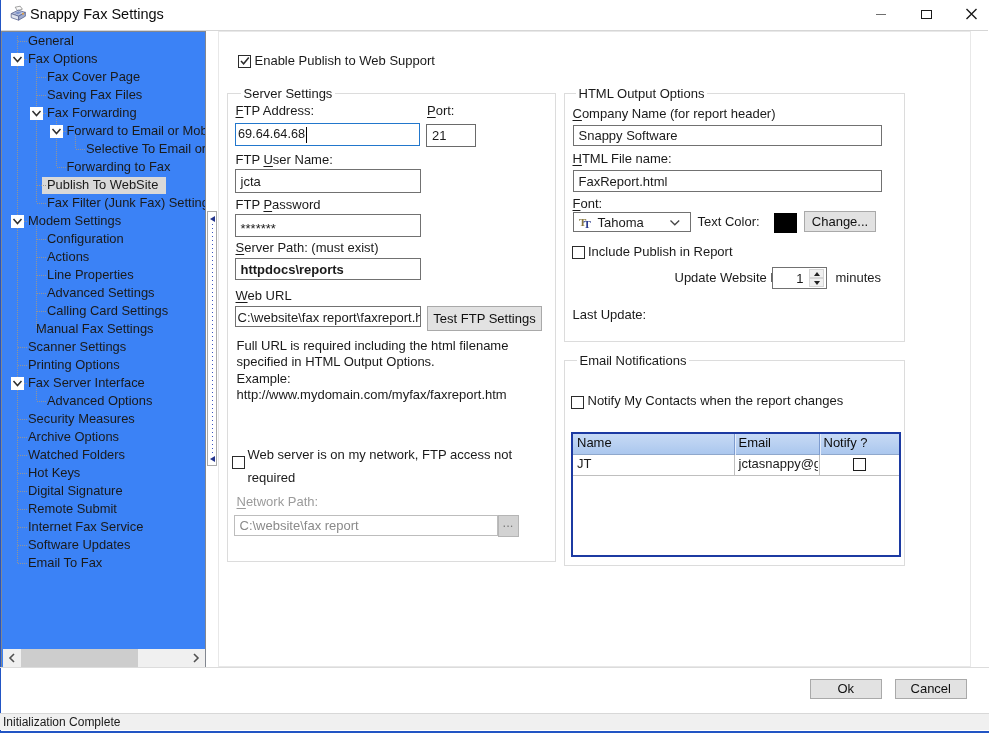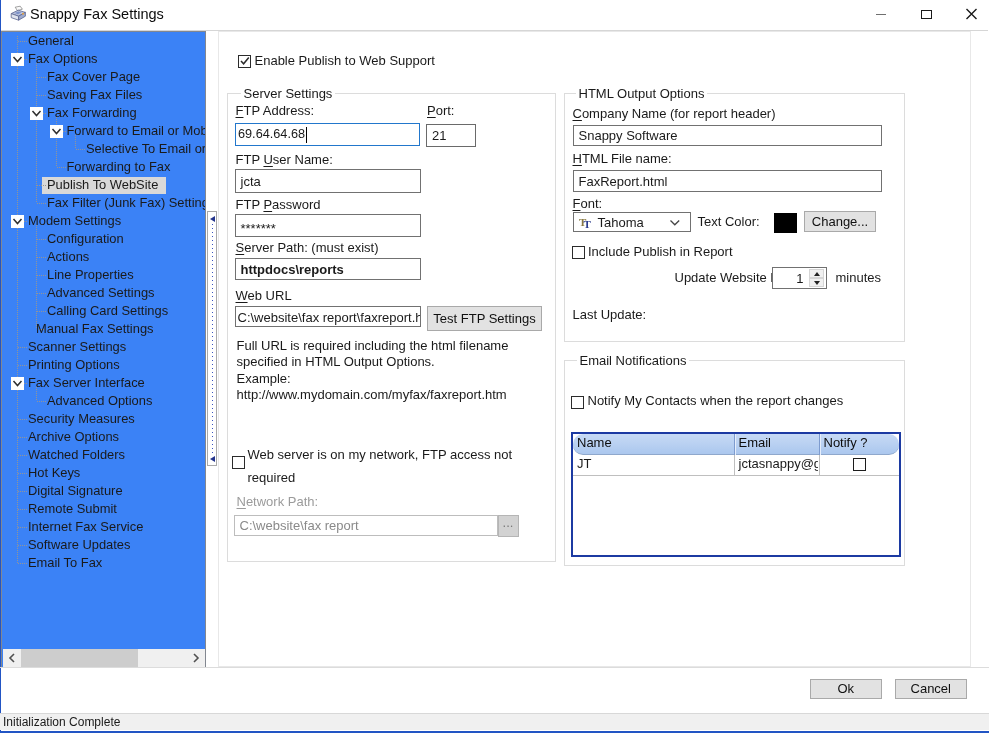--- a/index.html
+++ b/index.html
@@ -226,21 +226,21 @@
 <div class="lbl" style="left:835.5px;top:271px;">minutes</div>
 <div class="lbl" style="left:572.5px;top:308px;">Last Update:</div>
 
 <div class="grp" style="left:563.5px;top:359.5px;width:341px;height:206px;">
   <div class="grplbl" style="left:12px;">Email Notifications</div>
 </div>
 <div class="cb" style="left:571px;top:395.5px;"></div>
 <div class="lbl" style="left:587.5px;top:394.5px;">Notify My Contacts when the report changes</div>
 
 <div class="abs" style="left:570.5px;top:431.5px;width:330.5px;height:125px;border:2px solid #1c3aa2;box-sizing:border-box;background:#fff;">
-  <div class="abs" style="left:0;top:0;width:326.5px;height:21px;background:linear-gradient(180deg,#c7daf5,#abc7ee);border-bottom:1px solid #8fa8cc;box-sizing:border-box;border-radius:10px;">
+  <div class="abs" style="left:0;top:0;width:326.5px;height:21px;background:linear-gradient(180deg,#c7daf5,#abc7ee);border-bottom:1px solid #8fa8cc;box-sizing:border-box;">
     <div class="abs" style="left:161px;top:0;width:1px;height:21px;background:#7d9bcf;"></div>
     <div class="abs" style="left:162px;top:0;width:1px;height:21px;background:#e6eefb;"></div>
     <div class="abs" style="left:246px;top:0;width:1px;height:21px;background:#7d9bcf;"></div>
     <div class="abs" style="left:247px;top:0;width:1px;height:21px;background:#e6eefb;"></div>
     <div class="lbl" style="left:4.5px;top:3px;color:#0d0d0d;">Name</div>
     <div class="lbl" style="left:166px;top:3px;color:#0d0d0d;">Email</div>
     <div class="lbl" style="left:251px;top:3px;color:#0d0d0d;">Notify ?</div>
   </div>
   <div class="abs" style="left:0;top:21px;width:326.5px;height:21px;border-bottom:1px solid #bfbfbf;box-sizing:border-box;">
     <div class="abs" style="left:161px;top:0;width:1px;height:20px;background:#bfbfbf;"></div>

